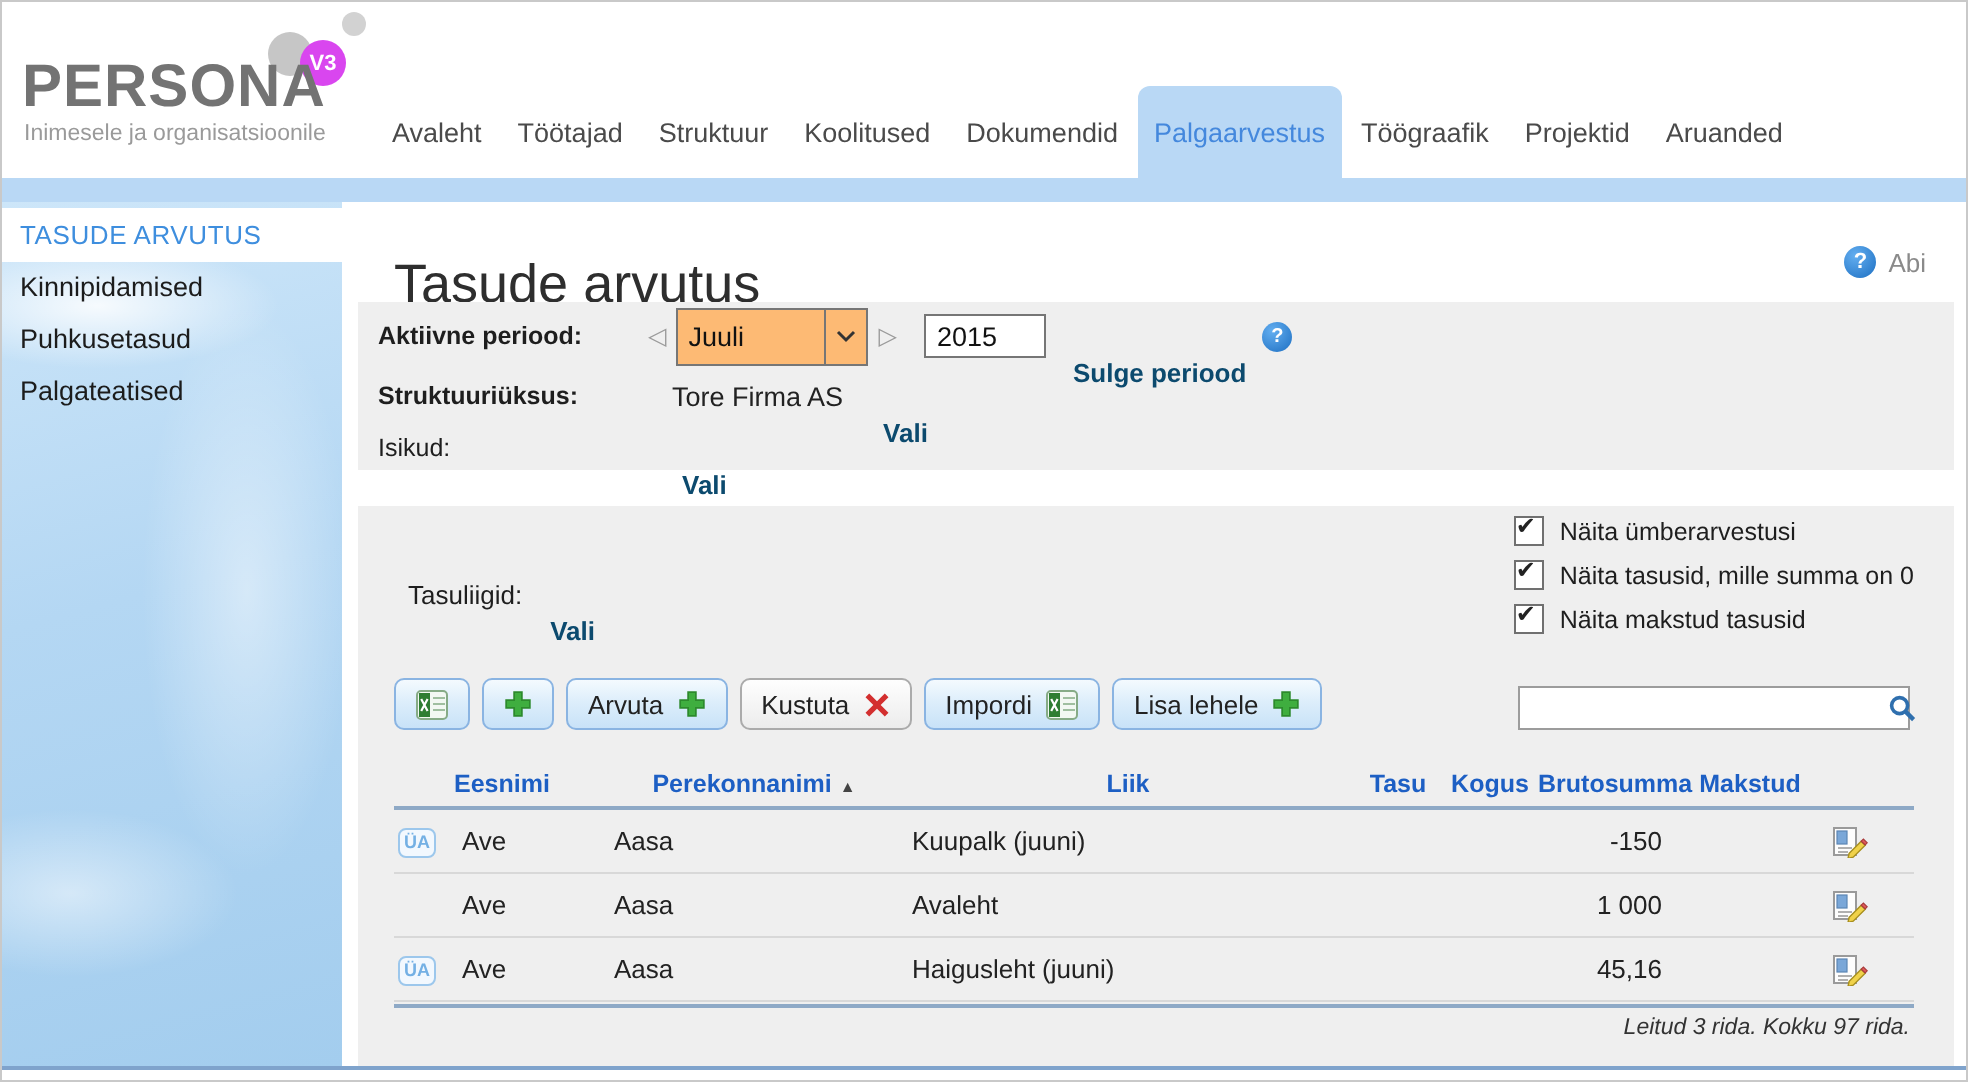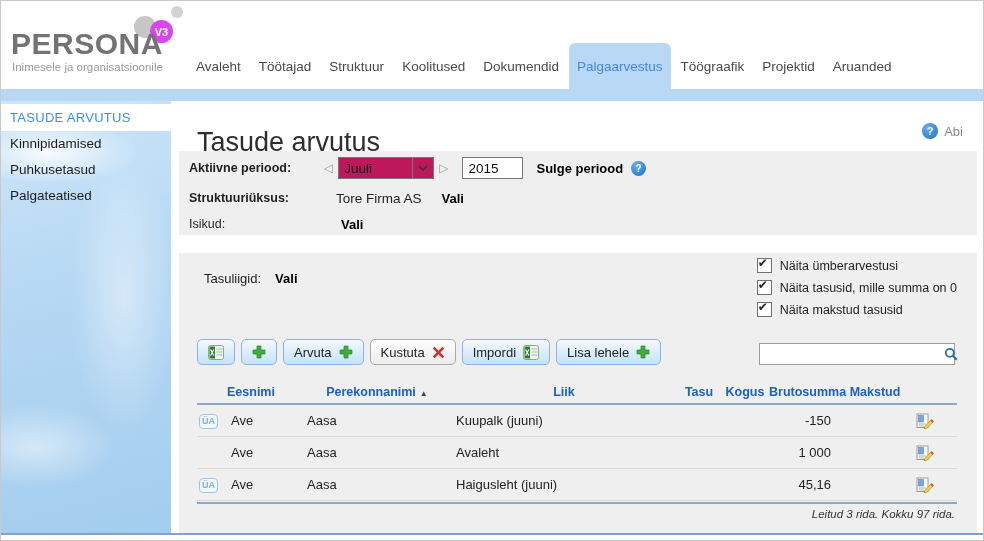--- a/index.html
+++ b/index.html
@@ -42,26 +42,26 @@
   .help-ic{width:16px;height:16px;border-radius:50%;background:radial-gradient(circle at 35% 30%,#63aef0,#1d6fc2);
            color:#fff;font-size:11px;font-weight:bold;display:flex;align-items:center;justify-content:center;flex:0 0 auto;}
   .help-ic.sm{width:15px;height:15px;font-size:10px;}
 
   .panel{position:absolute;left:8px;width:798px;background:#efefef;}
   .panel1{top:50px;height:84px;}
   .p1r{position:absolute;left:10px;display:flex;align-items:center;font-size:13px;color:#1e1e1e;}
   .plabel{display:inline-block;width:130px;font-size:12.5px;color:#1e1e1e;}
   .plabel.b{font-weight:bold;}
   .arrow{color:#9a9a9a;font-size:12px;font-family:"DejaVu Sans",sans-serif;margin:0 5px;cursor:pointer;}
-  .fselect{width:96px;height:22px;background:#be185d;border:1px solid #767676;display:flex;align-items:center;cursor:pointer;box-sizing:border-box;}
+  .fselect{width:96px;height:29px;background:#fdba74;border:1px solid #767676;display:flex;align-items:center;cursor:pointer;box-sizing:border-box;}
   .fselect .sval{flex:1;padding-left:5px;font-size:13.5px;color:#111;}
   .fselect .sbtn{width:20px;height:100%;border-left:1px solid #767676;display:flex;align-items:center;justify-content:center;}
   .year-input{width:54px;height:20px;border:1px solid #767676;font-family:"Liberation Sans",sans-serif;
               font-size:13.5px;padding:0 0 0 5px;margin-left:9px;color:#111;}
-  .link{color:#000000;font-weight:bold;font-size:13px;cursor:pointer;text-decoration:none;}
+  .link{color:#0c4a6e;font-weight:bold;font-size:13px;cursor:pointer;text-decoration:none;margin-top:37px;}
   .pval{font-size:13.5px;color:#222;}
 
   .panel2{top:152px;height:280px;}
   .tl-row{position:absolute;left:25px;top:18px;display:flex;gap:14px;align-items:center;font-size:13px;color:#1e1e1e;}
   .checks{position:absolute;top:5px;right:20px;display:flex;flex-direction:column;gap:7px;}
   .chk-row{display:flex;align-items:flex-end;gap:8px;font-size:12.5px;color:#1e1e1e;cursor:pointer;}
   .box{width:13px;height:13px;background:#fff;border:1px solid #707070;position:relative;flex:0 0 auto;}
   .box.on::after{content:"\2714";position:absolute;left:0px;top:-3px;font-size:12px;color:#222;
                  font-family:"DejaVu Sans",sans-serif;}
 

